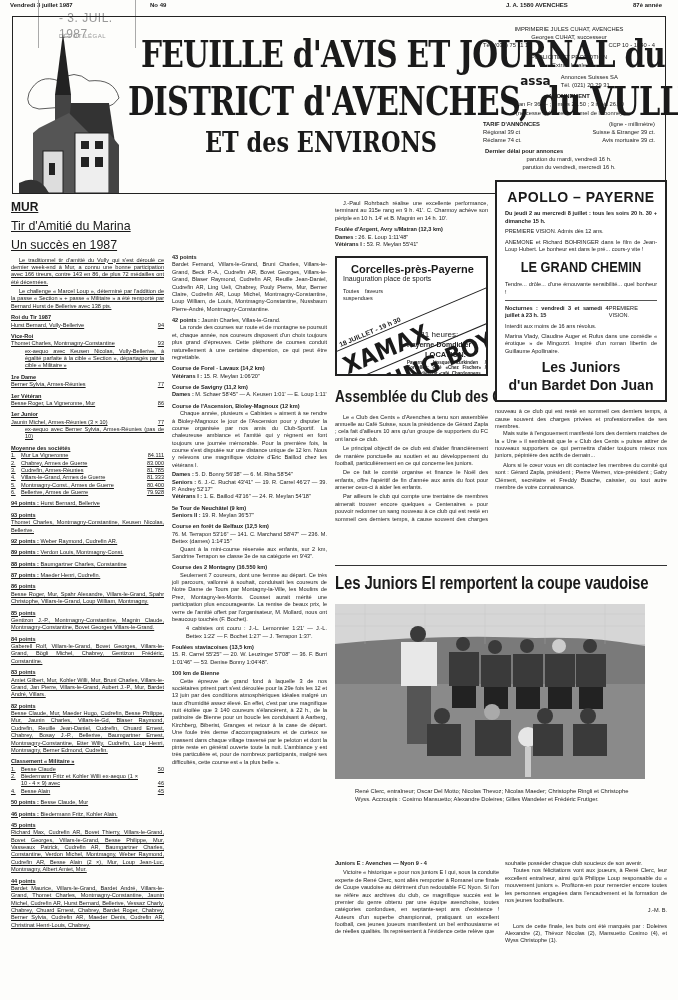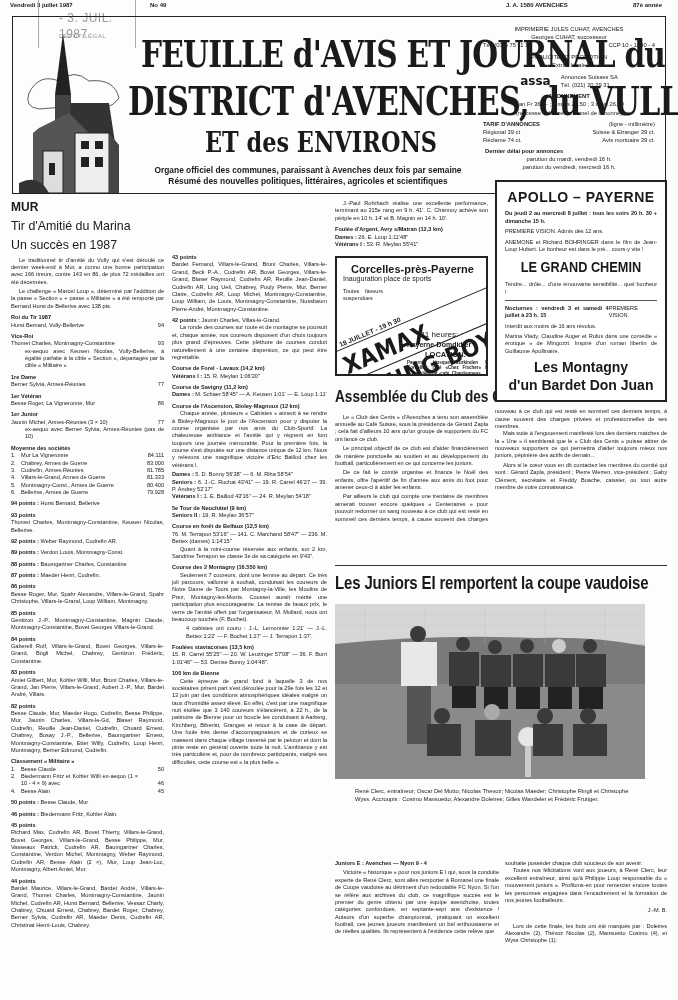--- a/index.html
+++ b/index.html
@@ -22,21 +22,21 @@
 .infobox{position:absolute;left:460px;top:0;right:0;bottom:0;text-align:center;font-size:5.8px;line-height:1.4;padding-top:8px;}
 .infobox .ib-line{display:block;}
 .infobox .ib-bold{font-weight:bold;}
 .assa{display:flex;justify-content:center;align-items:center;gap:10px;margin:3px 0;}
 .assa-logo{font-weight:bold;font-size:12px;font-family:"DejaVu Sans",sans-serif;}
 .assa-txt{text-align:left;}
 .tarif-row{display:flex;justify-content:space-between;padding:0 10px;}
 .left-al{text-align:left;padding-left:12px;}
 
 .col{position:absolute;text-align:justify;}
-.c1{left:11px;top:200px;width:153px;}
+.c1{left:11px;top:200px;width:153px;text-decoration:underline;}
 .c2{left:172px;top:200px;width:155px;}
 .c3{left:335px;top:200px;width:153px;}
 .c4{left:495px;top:200px;width:172px;}
 
 .h-mur{font-size:12px;font-weight:bold;margin-bottom:2px;}
 .h-big{font-size:12.4px;margin-bottom:3px;font-weight:normal;}
 .para{text-indent:8px;margin-bottom:2px;}
 .sec{font-weight:bold;margin-top:4px;}
 .row{display:flex;justify-content:space-between;}
 .indent{padding-left:14px;}
@@ -104,24 +104,20 @@
     <rect x="62" y="124" width="8" height="10" fill="#222"></rect>
     <rect x="76" y="124" width="8" height="10" fill="#222"></rect>
     <polygon points="90,100 100,112 100,160 90,160" fill="#444"></polygon>
     <rect x="24" y="118" width="20" height="42" fill="#ddd" stroke="#222"></rect>
     <rect x="30" y="130" width="6" height="12" fill="#222"></rect>
     <path d="M0 150 Q20 140 30 160 L0 160Z" fill="#333"></path>
   </svg>
   <div class="title1">FEUILLE d'AVIS ET JOURNAL du</div>
   <div class="title2">DISTRICT d'AVENCHES, du VULLY</div>
   <div class="title3">ET des ENVIRONS</div>
-  <div class="organe">
-    <div>Organe officiel des communes, paraissant à Avenches deux fois par semaine</div>
-    <div>Résumé des nouvelles politiques, littéraires, agricoles et scientifiques</div>
-  </div>
   <div class="infobox">
     <span class="ib-line">IMPRIMERIE JULES CUHAT, AVENCHES</span>
     <span class="ib-line">Georges CUHAT, successeur</span>
     <div class="tarif-row">
       <span>Tél. (037) 75 11 18</span>
       <span>CCP 10 - 1040 - 4</span>
     </div>
     <span class="ib-line" style="margin-top:4px">PUBLICITE ET PROMOTION</span>
     <span class="ib-line">Extra - locale</span>
     <div class="assa">
@@ -331,21 +327,21 @@
     <div class="ap-film">LE GRAND CHEMIN</div>
     <p class="ap-p">Tendre... drôle... d'une émouvante sensibilité... quel bonheur !</p>
     <div class="ap-hr"></div>
     <div class="row" style="align-items:flex-end">
       <span class="b" style="width:110px">Nocturnes : vendredi 3 et samedi 4 juillet à 23 h. 15</span>
       <span>PREMIERE VISION.</span>
     </div>
     <p class="ap-p" style="margin-top:3px">Interdit aux moins de 16 ans révolus.</p>
     <p class="ap-p">Marina Vlady, Claudine Auger et Rufus dans une comédie « érotique » de Mingozzi. Inspiré d'un roman libertin de Guillaume Apollinaire.</p>
     <div class="ap-film2">
-      <div>Les Montagny</div>
+      <div>Les Juniors</div>
       <div>d'un Bardet Don Juan</div>
     </div>
   </div>
   <div style="margin-top:6px">
     <p style="text-align:justify">nouveau à ce club qui est resté en sommeil ces derniers temps, à cause souvent des charges privées et professionnelles de ses membres.</p>
     <p class="para">Mais suite à l'engouement manifesté lors des derniers matches de la « Une » il semblerait que le « Club des Cents » puisse attirer de nouveaux supporters ce qui permettra d'aider toujours mieux nos juniors, pépinière des actifs de demain...</p>
     <p class="para">Alors si le cœur vous en dit contactez les membres du comité qui sont : Gérard Zapla, président ; Pierre Werren, vice-président ; Gaby Clément, secrétaire et Freddy Buache, caissier, ou tout autre membre de votre connaissance.</p>
   </div>
 </div>
 

